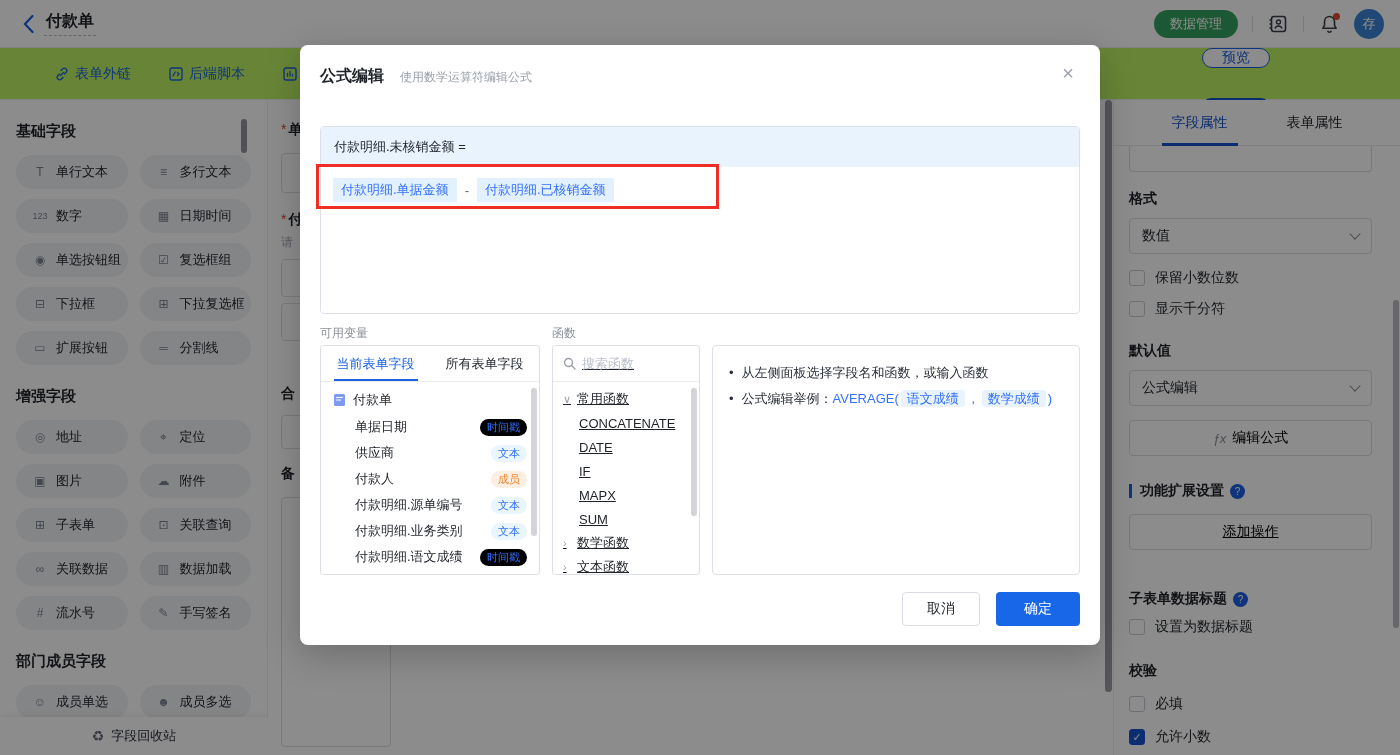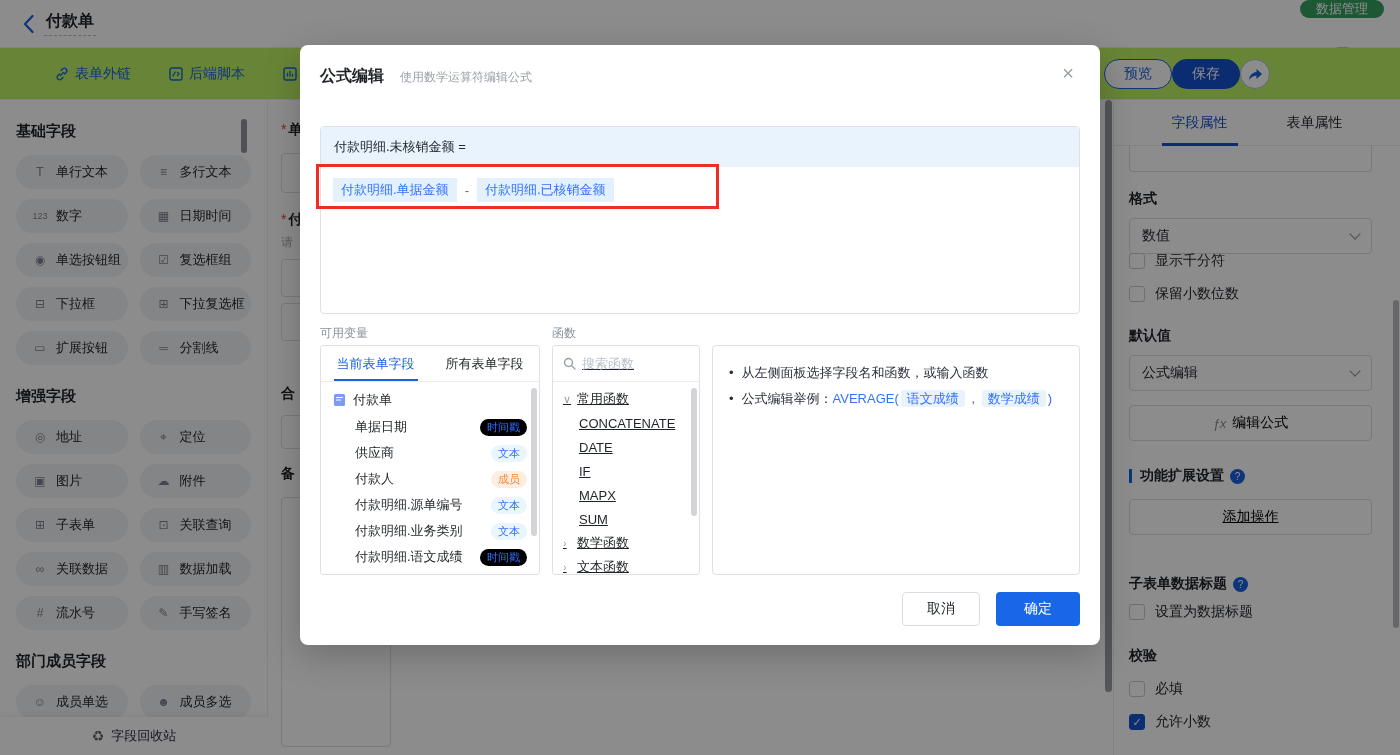--- a/index.html
+++ b/index.html
@@ -6,32 +6,32 @@
   html,body { width:1400px; height:755px; }
   body { font-family:"Liberation Sans","DejaVu Sans",sans-serif; color:#1f2329; background:#fff; }
   .app { position:relative; width:1400px; height:755px; overflow:hidden; background:#f4f5f7; }
 
   
   .hdr { position:absolute; left:0; top:0; width:1400px; height:48px; background:#fff; border-bottom:1px solid #ebedf0; display:flex; align-items:center; }
   .hdr-back { margin-left:18px; width:20px; height:20px; display:flex; align-items:center; justify-content:center; cursor:pointer; }
   .hdr-title { margin-left:6px; font-size:16px; font-weight:bold; color:#1f2329; border-bottom:1px dashed #b6bcc6; padding:0 2px 3px; }
   .hdr-tabs { position:absolute; left:596px; top:0; height:48px; display:flex; align-items:center; gap:44px; font-size:15px; }
   .hdr-tab.active { color:#1b62e0; }
-  .hdr-right { position:absolute; right:16px; top:0; height:48px; display:flex; align-items:center; gap:14px;flex-direction:column; }
+  .hdr-right { position:absolute; right:16px; top:0; height:48px; display:flex; align-items:center; gap:14px; }
   .pill-green { background:#35a05f; color:#fff; font-size:13px; height:28px; padding:0 16px; border-radius:14px; display:flex; align-items:center; }
   .vdiv { width:1px; height:16px; background:#dcdfe3; }
   .icon-btn { width:22px; height:22px; position:relative; display:flex; align-items:center; justify-content:center; }
   .bell-dot { position:absolute; right:0; top:0; width:7px; height:7px; border-radius:50%; background:#e2442e; }
   .avatar { width:30px; height:30px; border-radius:50%; background:#3a86d3; color:#fff; font-size:13px; display:flex; align-items:center; justify-content:center; }
 
   
   .tbar { position:absolute; left:0; top:48px; width:1400px; height:52px; background:#bef264; border-bottom:1px solid #ebedf0; }
   .tbar-links { position:absolute; left:55px; top:0; height:52px; display:flex; align-items:center; gap:38px; }
   .tlink { display:flex; align-items:center; gap:6px; color:#1b62e0; font-size:14px; cursor:pointer; }
-  .tbar-actions { position:absolute; right:130px; top:0; height:52px; display:flex; align-items:center; gap:0; }
+  .tbar-actions { position:absolute; right:130px; top:0; height:52px; display:flex; align-items:center; gap:30px;flex-direction:column; }
   .btn-preview { height:30px; width:68px; border:1px solid #1b62e0; color:#1b62e0; border-radius:16px; font-size:14px; display:flex; align-items:center; justify-content:center; background:#fff; }
   .btn-save { height:30px; width:68px; background:#1451cc; color:#fff; border-radius:16px; font-size:14px; display:flex; align-items:center; justify-content:center; border:none; }
   .btn-share { width:30px; height:30px; border-radius:50%; border:1px solid #aebfe2; background:#fff; display:flex; align-items:center; justify-content:center; }
 
   
   .lsb { position:absolute; left:0; top:100px; width:268px; height:655px; background:#fff; border-right:1px solid #ebedf0; }
   .lsb-scroll { position:absolute; inset:0 0 38px 0; overflow:hidden; padding:0 16px; }
   .sec-title { font-size:15px; font-weight:bold; margin:22px 0 14px; color:#1f2329; }
   .pill-grid { display:grid; grid-template-columns:1fr 1fr; gap:10px 12px; }
   .fpill { height:34px; background:#f1f2f4; border-radius:17px; display:flex; align-items:center; padding-left:16px; gap:8px; font-size:13px; color:#23272e; cursor:grab; }
@@ -319,27 +319,27 @@
       <span class="rsb-tab">表单属性</span>
     </div>
     <div class="rsb-body">
       <div class="cut-input"></div>
 
       <div class="plabel">格式</div>
       <div class="pselect">
         <span>数值</span>
         <span class="chev"></span>
       </div>
+      <div class="chk-row">
+        <span class="chk"></span>
+        <span>保留小数位数</span>
+      </div>
       <div class="chk-row" style="margin-top:-2px;">
         <span class="chk"></span>
         <span>显示千分符</span>
-      </div>
-      <div class="chk-row">
-        <span class="chk"></span>
-        <span>保留小数位数</span>
       </div>
 
       <div class="plabel" style="margin-top:24px;">默认值</div>
       <div class="pselect">
         <span>公式编辑</span>
         <span class="chev"></span>
       </div>
       <button class="pbtn" style="width:100%;">
         <span class="fxg">ƒx</span>
         <span>编辑公式</span>

